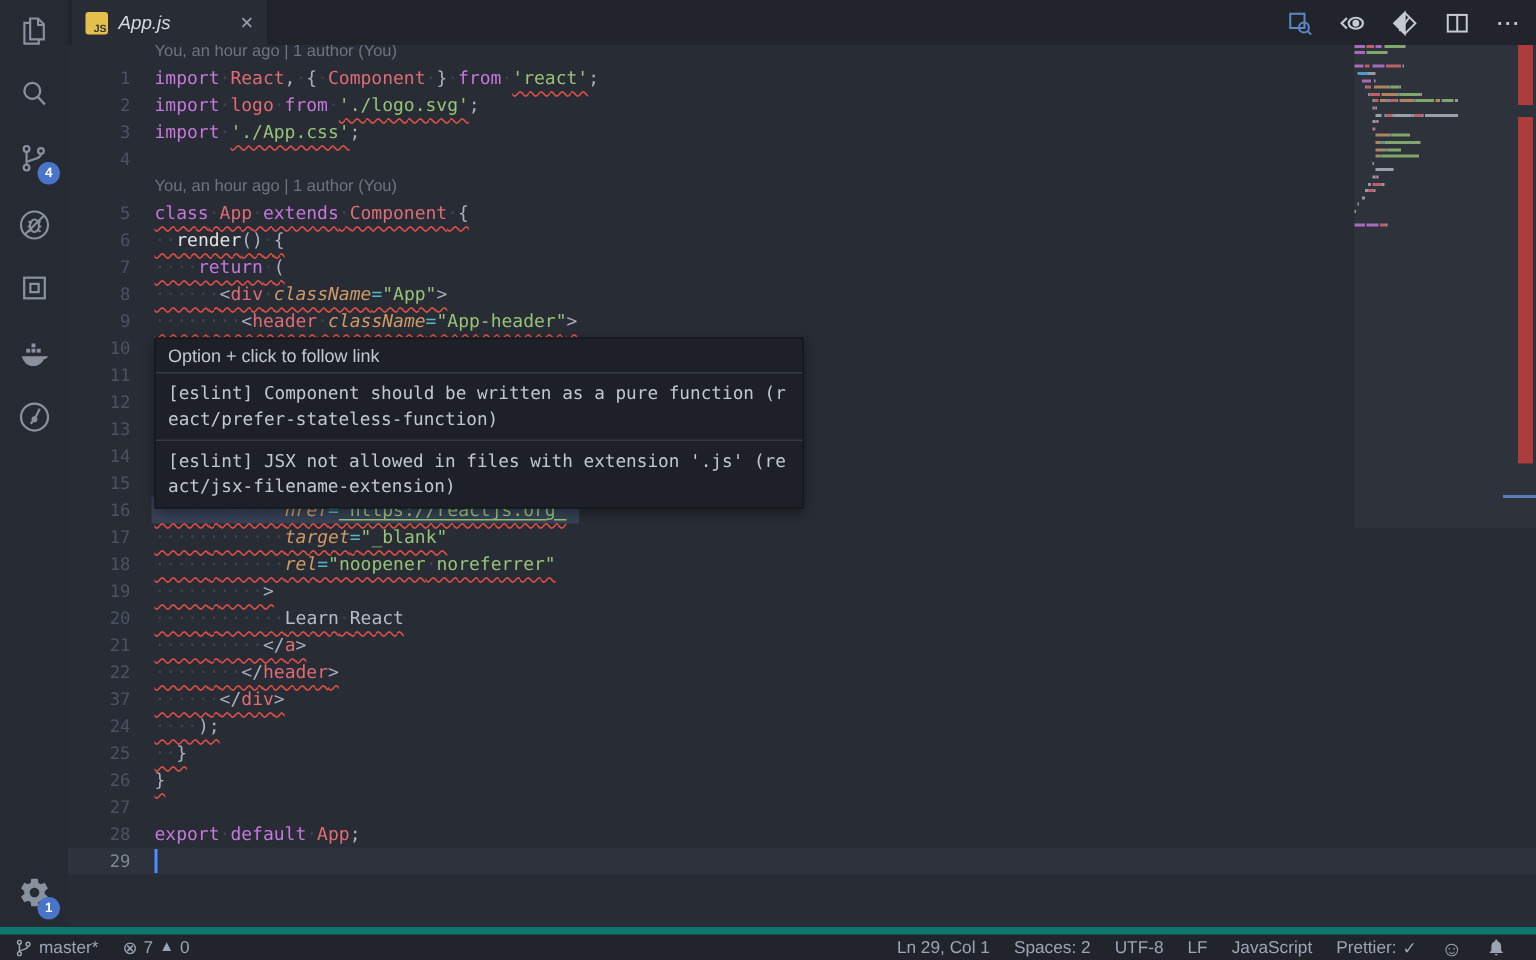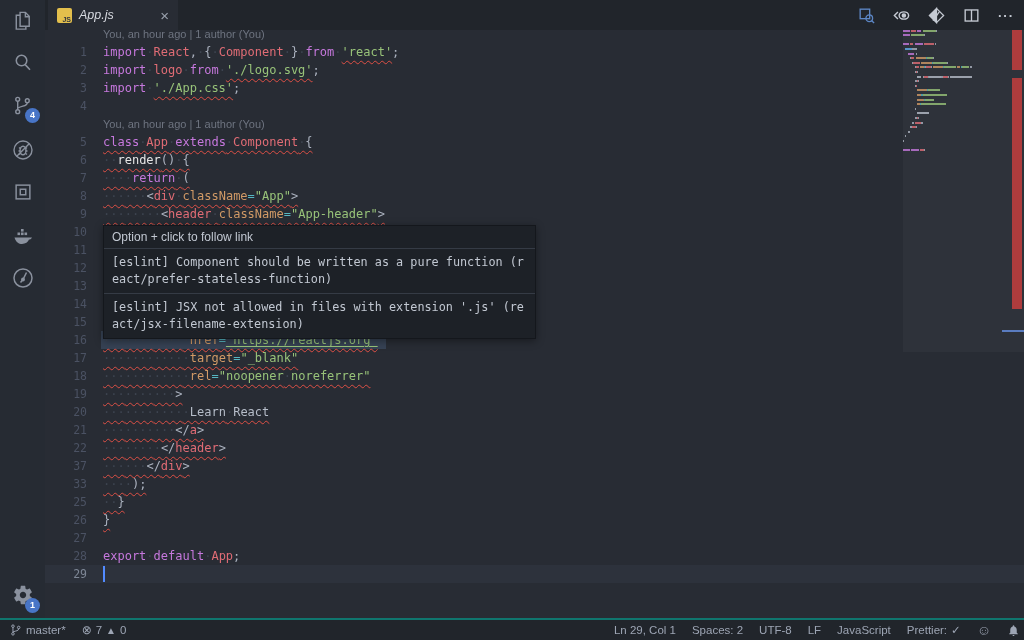--- a/index.html
+++ b/index.html
@@ -29,21 +29,21 @@
   .row { position:absolute; left:0; width:100%; height:18px; }
   .cur-line { background:rgba(160,180,220,0.05); }
   .ln { position:absolute; left:0; top:0; width:42px; text-align:right; font-family:"DejaVu Sans Mono",monospace;
     font-size:11.5px; line-height:18px; color:#4b5263; }
   .ln-cur { color:#7e8796; }
   .code { position:absolute; left:58px; top:0; font-family:"DejaVu Sans Mono",monospace; font-size:12px;
     line-height:18px; white-space:pre; }
   .code.clip { max-width:433px; overflow:hidden; }
   .codelens { position:absolute; left:58px; top:1px; color:#6e7480; font-size:11px; line-height:17px; cursor:pointer; }
   .tk-kw{color:#c678dd} .tk-v{color:#e06c75} .tk-fn{color:#e5e5e5} .tk-str{color:#98c379}
-  .tk-attr{color:#d19a66; } .tk-op{color:#56b6c2} .tk-p{color:#abb2bf}
+  .tk-attr{color:#d19a66; font-style:italic} .tk-op{color:#56b6c2} .tk-p{color:#abb2bf}
   .tk-tag{color:#e06c75} .tk-txt{color:#b6bdc9}
   .ws{ color:#3d4450; }
   .sqw{ text-decoration-line:underline; text-decoration-style:wavy; text-decoration-color:#dd4f45;
     text-decoration-thickness:1px; text-underline-offset:4px; }
   .lnk{ text-decoration-line:underline; text-decoration-style:solid; text-decoration-color:#98c379;
     text-underline-offset:2px; }
   .hl-line { position:absolute; left:56px; top:0; height:18px; background:rgba(92,124,170,0.28); }
   .cursor { position:absolute; left:58px; top:1px; width:2px; height:16px; background:#528bff; }
   
   .minimap { position:absolute; left:858px; top:1px; width:110px; height:588px; }
@@ -54,24 +54,24 @@
   .ruler-cursor { position:absolute; left:957px; width:22px; height:2px; background:#5a7cc0; }
   
   .tooltip { position:absolute; left:103px; top:225px; width:433px; background:#1d2127;
     border:1px solid #14171c; box-shadow:0 2px 8px rgba(0,0,0,0.4); z-index:20; }
   .tt-hint { padding:4px 8px; color:#c2c8d2; font-size:12px; border-bottom:1px solid #353b45; }
   .tt-msg { padding:5px 8px; color:#c2c8d2; font-family:"DejaVu Sans Mono",monospace; font-size:11.8px;
     line-height:17px; white-space:pre; border-bottom:1px solid #353b45; }
   .tt-msg:last-child { border-bottom:none; }
   
   .status-bar { position:absolute; left:0; bottom:0; width:1024px; height:22px; background:#21252b;
-    border-top:2px solid #0f766e; display:flex; align-items:center; justify-content:space-between;
+    border-top:5px solid #0f766e; display:flex; align-items:center; justify-content:space-between;
     color:#9da5b4; font-size:11.5px; z-index:10; }
   .sb-left { display:flex; align-items:center; gap:16px; padding-left:9px; }
-  .sb-right { display:flex; align-items:center; gap:16px; padding-right:4px; }
+  .sb-right { display:flex; align-items:center; gap:16px; padding-right:20px; }
   .sb-item { display:flex; align-items:center; gap:4px; cursor:pointer; white-space:nowrap; }
   .sb-glyph { font-size:12px; }
 </style>
 </head>
 <body>
 
 <div class="activity-bar">
   <div class="ab-icon" style="top:0px">
     <svg width="23" height="23" viewBox="0 0 24 24" fill="none" stroke="currentColor" stroke-width="1.5">
       <path d="M9.5 3.5h5.5l4 4V18h-9.5z"></path>
@@ -269,21 +269,21 @@
       </div>
       <div class="row" style="top: 415px;">
         <span class="ln">22</span>
         <span class="code"><span class="sqw"><span class="tk-p"><span class="ws">·</span><span class="ws">·</span><span class="ws">·</span><span class="ws">·</span><span class="ws">·</span><span class="ws">·</span><span class="ws">·</span><span class="ws">·</span>&lt;/</span><span class="tk-tag">header</span><span class="tk-p">&gt;</span></span></span>
       </div>
       <div class="row" style="top: 433px;">
         <span class="ln">37</span>
         <span class="code"><span class="sqw"><span class="tk-p"><span class="ws">·</span><span class="ws">·</span><span class="ws">·</span><span class="ws">·</span><span class="ws">·</span><span class="ws">·</span>&lt;/</span><span class="tk-tag">div</span><span class="tk-p">&gt;</span></span></span>
       </div>
       <div class="row" style="top: 451px;">
-        <span class="ln">33</span>
+        <span class="ln">24</span>
         <span class="code"><span class="sqw"><span class="tk-p"><span class="ws">·</span><span class="ws">·</span><span class="ws">·</span><span class="ws">·</span>);</span></span></span>
       </div>
       <div class="row" style="top: 469px;">
         <span class="ln">25</span>
         <span class="code"><span class="sqw"><span class="tk-p"><span class="ws">·</span><span class="ws">·</span>}</span></span></span>
       </div>
       <div class="row" style="top: 487px;">
         <span class="ln">26</span>
         <span class="code"><span class="sqw"><span class="tk-p">}</span></span></span>
       </div>

